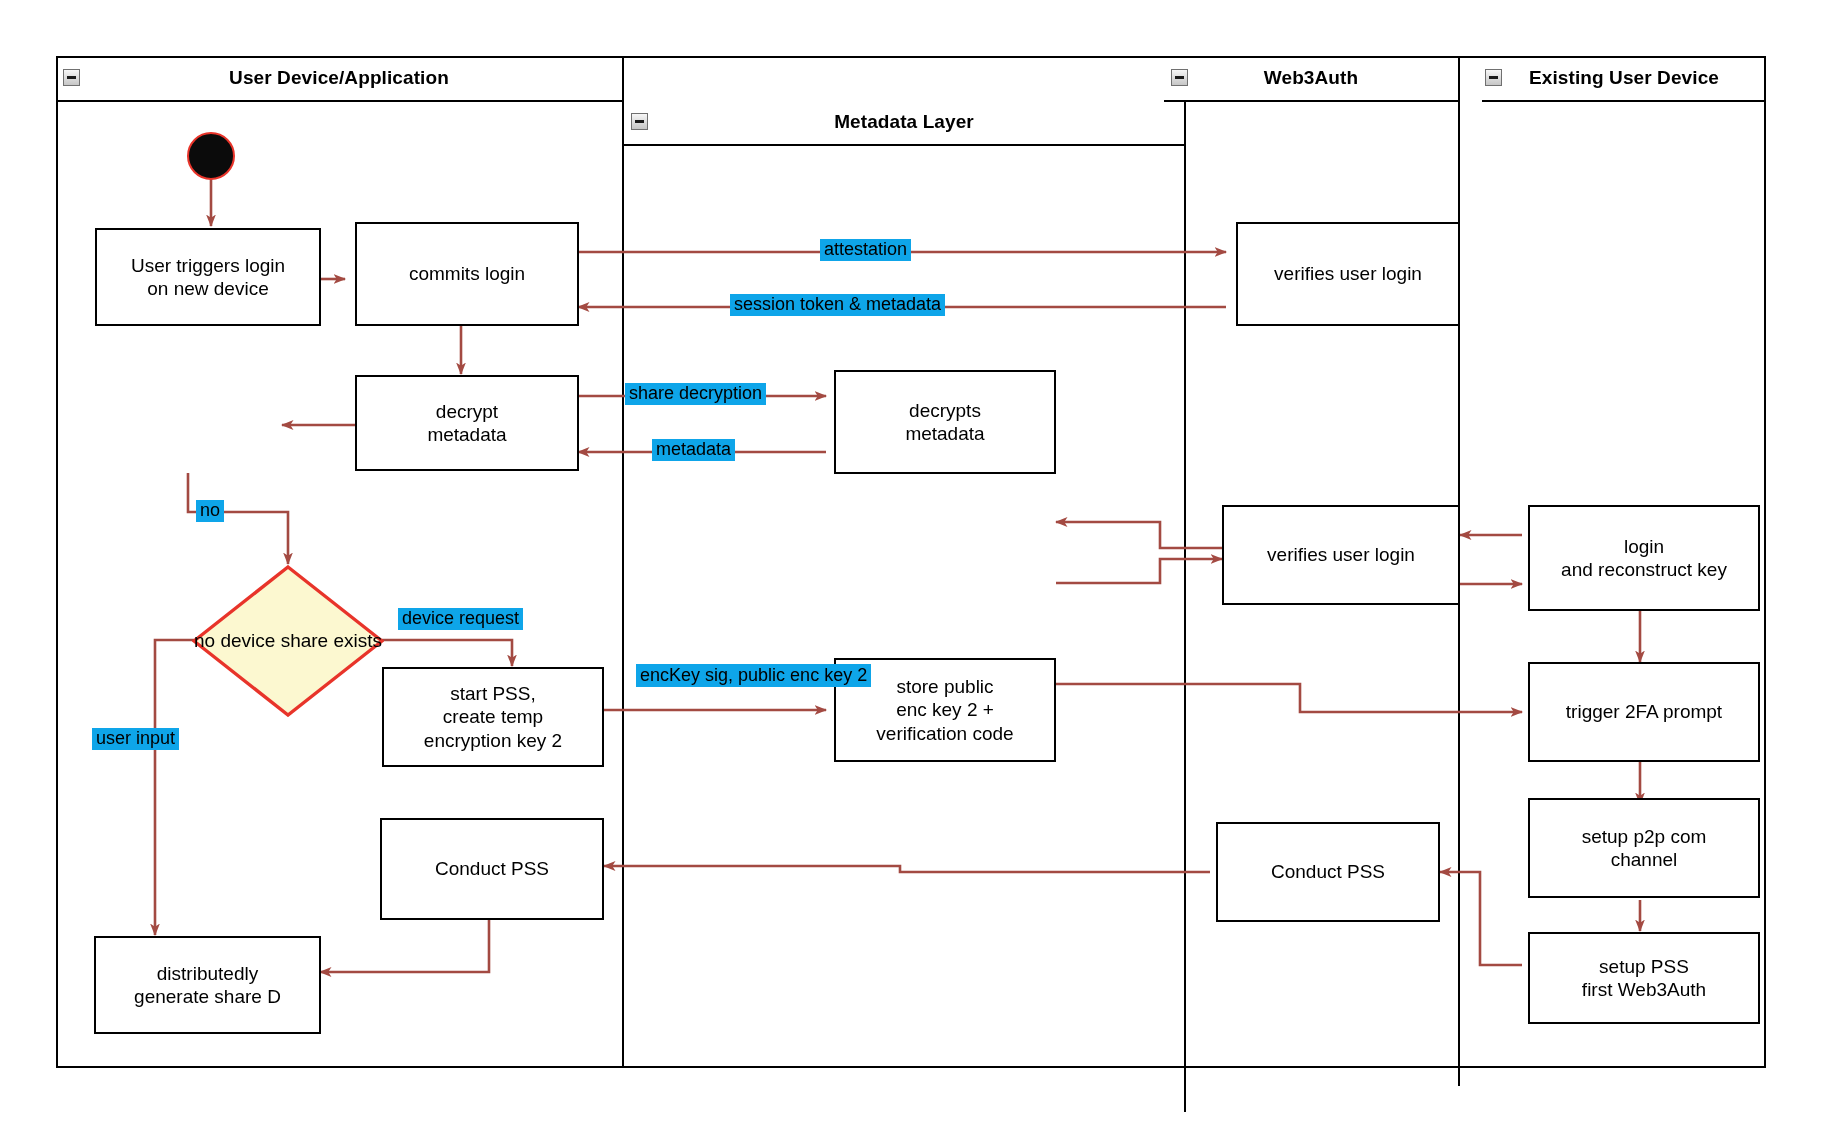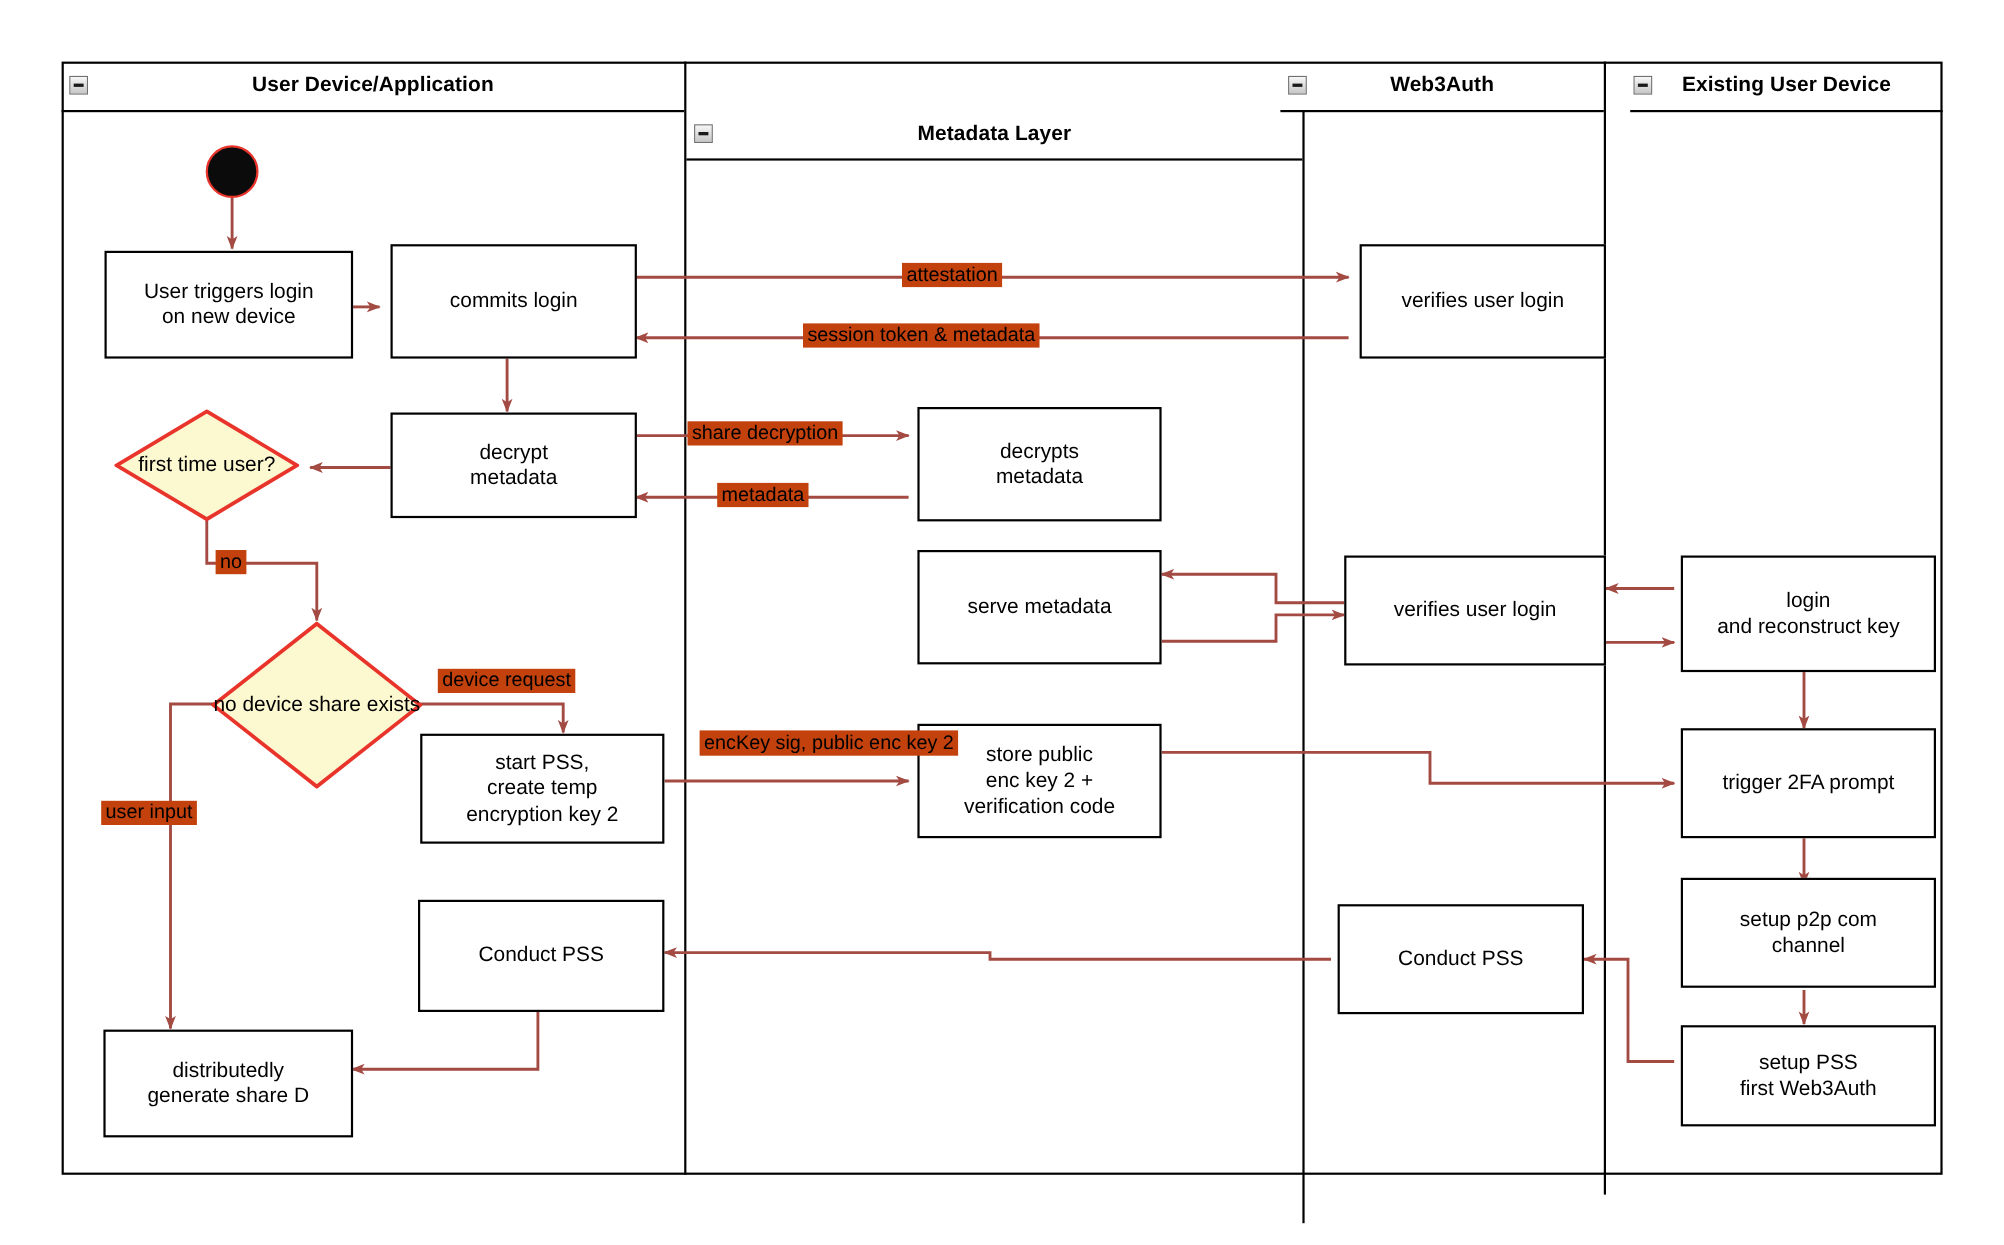--- a/index.html
+++ b/index.html
@@ -92,21 +92,21 @@
     box-sizing:border-box;
     z-index:5;
   }
 
   
   .elabel{
     position:absolute;
     font-size:18px;
     line-height:1.2;
     color:#000;
-    background:#c2410c;
+    background:#0ea5e9;
     padding:0 4px;
     white-space:nowrap;
     z-index:6;
     text-align:center;
   }
   svg.wires{position:absolute;left:0;top:0;width:1822px;height:1132px;z-index:2;}
 </style>
 </head>
 <body>
 
@@ -221,29 +221,20 @@
     </div>
   </div>
 
   <div class="node" style="left:355px;top:375px;width:224px;height:96px;">
     <div>
       <span>decrypt</span>
       <span>metadata</span>
     </div>
   </div>
 
-  <div class="decision" style="left:104px;top:372px;width:168px;height:102px;">
-    <svg width="168" height="102" viewBox="0 0 168 102" xmlns="http://www.w3.org/2000/svg">
-      <polygon points="84,2 166,51 84,100 2,51" fill="#fcf8d0" stroke="#e8342a" stroke-width="3.4"></polygon>
-    </svg>
-    <div class="dlabel">
-      <span>first time</span>
-      <span>user?</span>
-    </div>
-  </div>
 
   <div class="decision" style="left:192px;top:565px;width:192px;height:152px;">
     <svg width="192" height="152" viewBox="0 0 192 152" xmlns="http://www.w3.org/2000/svg">
       <polygon points="96,2 190,76 96,150 2,76" fill="#fcf8d0" stroke="#e8342a" stroke-width="3.4"></polygon>
     </svg>
     <div class="dlabel">
       <span>no device</span>
       <span>share exists</span>
     </div>
   </div>
@@ -269,25 +260,20 @@
     </div>
   </div>
 
   <div class="node" style="left:834px;top:370px;width:222px;height:104px;">
     <div>
       <span>decrypts</span>
       <span>metadata</span>
     </div>
   </div>
 
-  <div class="node" style="left:834px;top:500px;width:222px;height:104px;">
-    <div>
-      <span>serve metadata</span>
-    </div>
-  </div>
 
   <div class="node" style="left:834px;top:658px;width:222px;height:104px;">
     <div>
       <span>store public</span>
       <span>enc key 2 +</span>
       <span>verification code</span>
     </div>
   </div>
 
   <div class="node" style="left:1236px;top:222px;width:224px;height:104px;">

